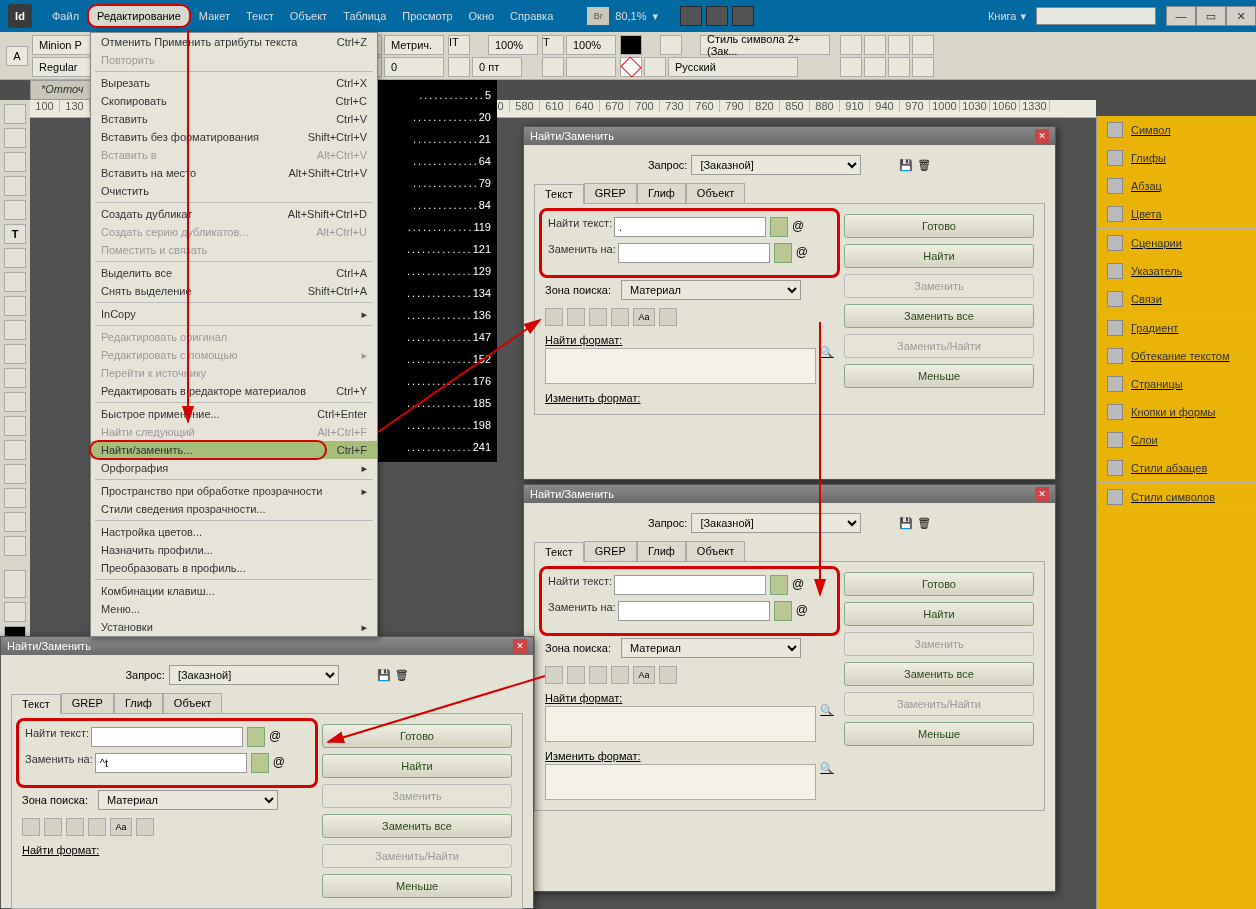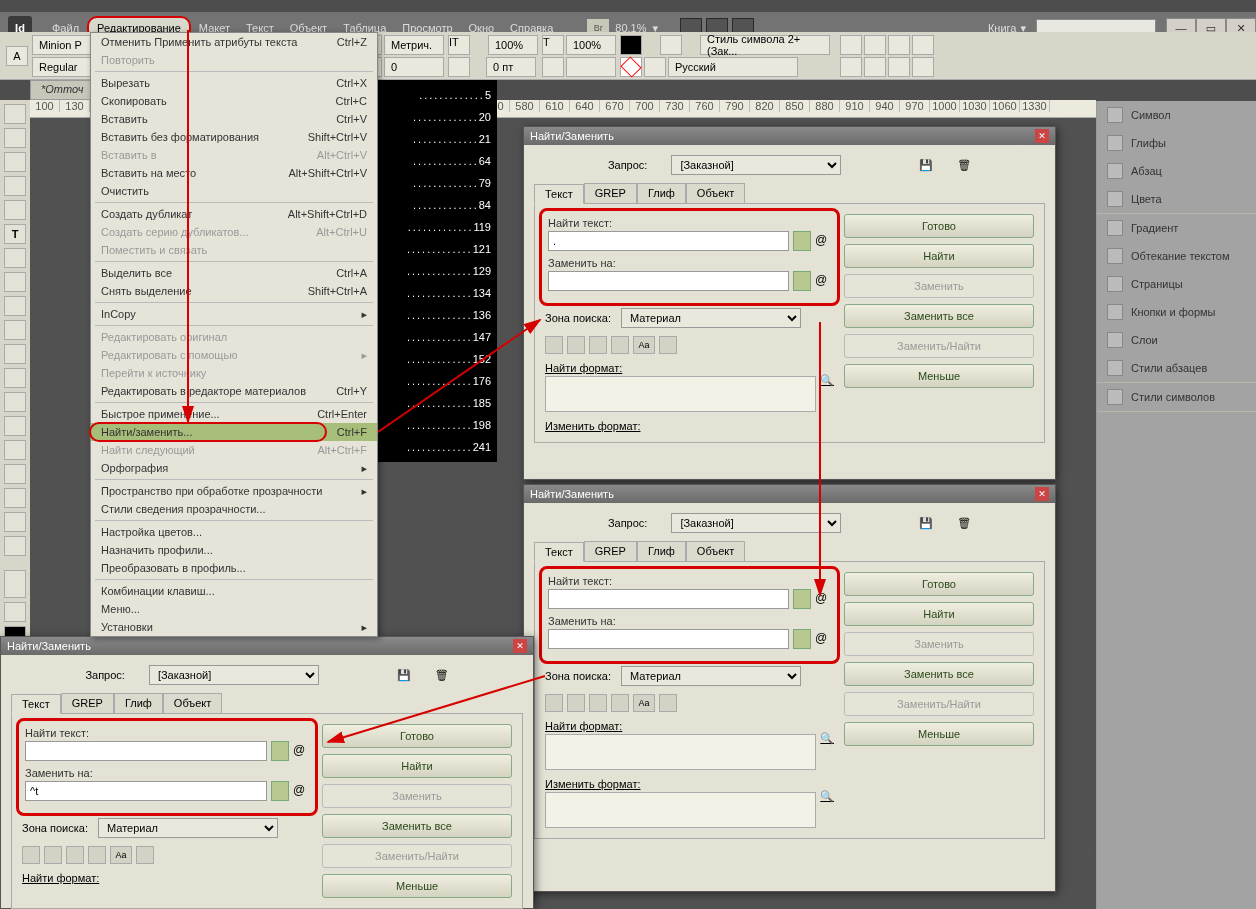--- a/index.html
+++ b/index.html
@@ -1,19 +1,19 @@
 <!DOCTYPE html>
 <html><head>
 <meta charset="utf-8">
 <style>
 * { margin:0; padding:0; box-sizing:border-box; font-family:Tahoma,sans-serif; font-size:11px; }
 body { background:#4d4d4d; width:1256px; height:909px; position:relative; overflow:hidden; }
 
 
-.menubar { position:absolute; top:12px; left:0; right:0; height:32px; background:#737373; display:flex; align-items:center; padding-left:8px; color:#ddd; }
+.menubar { position:absolute; top:0; left:0; right:0; height:32px; background:#0369a1; display:flex; align-items:center; padding-left:8px; color:#ddd; }
 .menubar .logo { width:24px; height:24px; background:#3a3a3a; border-radius:3px; display:flex; align-items:center; justify-content:center; color:#fff; font-weight:bold; margin-right:12px; }
 .menubar .mitem { padding:4px 8px; cursor:default; }
 .menubar .mitem.active { background:#d8d8cc; color:#000; border:2px solid #d60000; border-radius:10px; }
 .menubar .spacer { flex:1; }
 .menubar .br { width:22px; height:18px; background:#c8c8b8; display:flex; align-items:center; justify-content:center; color:#555; font-size:9px; margin:0 6px; }
 .menubar .zoom { color:#ddd; margin-right:6px; }
 .menubar .tbtn { width:22px; height:20px; background:#535353; margin:0 2px; border:1px solid #2a2a2a; }
 .menubar .book { color:#ddd; }
 .menubar .search { width:120px; height:18px; background:#e8e8e0; border:1px solid #888; margin-left:10px; }
 .menubar .winbtns { display:flex; margin-left:10px; }
@@ -45,41 +45,41 @@
 .editmenu .item { height:18px; display:flex; align-items:center; padding:0 10px; color:#333; cursor:default; }
 .editmenu .item.dis { color:#999; }
 .editmenu .item .sc { margin-left:auto; }
 .editmenu .item .arr { margin-left:auto; }
 .editmenu .sep { height:1px; background:#bbb; margin:2px 4px; }
 .editmenu .item.hl { background:#a7bd7a; }
 .editmenu .item.circled { position:relative; }
 .editmenu .item.circled::after { content:""; position:absolute; left:-2px; right:50px; top:-1px; bottom:-1px; border:2px solid #d60000; border-radius:10px; pointer-events:none; }
 
 
-.rpanels { position:absolute; top:101px; right:0; width:160px; bottom:0; background:#a3a3a3; border-left:1px solid #999; }
+.rpanels { position:absolute; top:116px; right:0; width:160px; bottom:0; background:#eab308; border-left:1px solid #999;text-decoration:underline; }
 .rpanels .grp { border-bottom:1px solid #b8b6a8; }
 .rpanels .row { height:28px; display:flex; align-items:center; padding:0 10px; gap:8px; color:#333; }
 .rpanels .row .ic { width:16px; height:16px; background:#bbb; border:1px solid #888; }
 
 
 .dlg { position:absolute; background:#e4e2d4; border:1px solid #555; box-shadow:2px 2px 8px rgba(0,0,0,.5); z-index:40; }
 .dlg .titlebar { height:18px; background:linear-gradient(#8a8a8a,#6a6a6a); color:#fff; font-size:11px; padding:2px 6px; display:flex; align-items:center; }
 .dlg .titlebar .x { margin-left:auto; width:14px; height:14px; background:#c44; color:#fff; display:flex; align-items:center; justify-content:center; font-size:9px; }
 .dlg .body { padding:10px; }
-.dlg .qrow { display:flex; align-items:center; gap:24px; margin-bottom:8px; justify-content:center; }
+.dlg .qrow { display:flex; align-items:center; gap:4px; margin-bottom:8px; justify-content:center; }
 .dlg .qrow select,.dlg select { height:20px; background:#eae8dc; border:1px solid #999; padding:0 4px; }
 .dlg .tabs { display:flex; gap:0; margin-bottom:0; }
 .dlg .tab { padding:3px 10px; background:#dcdacc; border:1px solid #aaa; border-bottom:none; cursor:default; }
 .dlg .tab.active { background:#e4e2d4; border-bottom:1px solid #e4e2d4; position:relative; top:1px; }
 .dlg .tabbody { border:1px solid #aaa; padding:10px; display:flex; gap:10px; }
 .dlg .leftcol { flex:1; }
 .dlg .rightcol { width:190px; display:flex; flex-direction:column; gap:6px; }
 .dlg .btn { height:24px; background:linear-gradient(#f0eee0,#d4d2c0); border:1px solid #8a8; border-radius:3px; display:flex; align-items:center; justify-content:center; color:#2a4a1a; }
 .dlg .btn.dis { color:#999; border-color:#bbb; background:#e6e4d6; }
-.dlg .fld { display:flex; flex-direction:column; gap:2px; margin-bottom:6px; }
+.dlg .fld { display:flex; flex-direction:row; gap:2px; margin-bottom:6px; }
 .dlg .fld .lab { color:#333; }
 .dlg .fld .inrow { display:flex; gap:4px; align-items:center; }
 .dlg .fld input { flex:1; height:20px; background:#fff; border:1px solid #999; padding:0 4px; }
 .dlg .fld .dd { width:18px; height:20px; background:#b8c890; border:1px solid #7a7; }
 .dlg .fld .at { width:16px; height:16px; font-size:12px; }
 .dlg .zone { display:flex; align-items:center; gap:10px; margin:8px 0; }
 .dlg .icons { display:flex; gap:4px; margin:6px 0; }
 .dlg .icons .i { width:18px; height:18px; background:#d4d2c4; border:1px solid #aaa; }
 .dlg .fmt { margin-top:8px;text-decoration:underline; }
 .dlg .fmt .box { height:36px; background:#f4f2e6; border:1px solid #aaa; margin-top:2px; }
@@ -135,21 +135,21 @@
     <div style="display:flex;gap:2px">
         <div class="ic"></div>
         <div class="chip" style="width:60px">0</div>
       </div>
   </div>
   <div class="col">
     <div style="display:flex;gap:18px">
         <div class="ic">IT</div>
         <div class="chip" style="width:50px">100%</div>
       </div>
-    <div style="display:flex;gap:16px">
+    <div style="display:flex;gap:2px">
         <div class="ic"></div>
         <div class="chip" style="width:50px">0 пт</div>
       </div>
   </div>
   <div class="col">
     <div style="display:flex;gap:2px">
         <div class="ic">T</div>
         <div class="chip" style="width:50px">100%</div>
       </div>
     <div style="display:flex;gap:2px">
@@ -316,28 +316,28 @@
     </div>
     <div class="item">
       <span>Редактировать в редакторе материалов</span>
       <span class="sc">Ctrl+Y</span>
     </div>
     <div class="sep"></div>
     <div class="item">
       <span>Быстрое применение...</span>
       <span class="sc">Ctrl+Enter</span>
     </div>
+    <div class="item dis">
+      <span>Найти следующий</span>
+      <span class="sc">Alt+Ctrl+F</span>
+    </div>
     <div class="item hl circled">
       <span>Найти/заменить...</span>
       <span class="sc">Ctrl+F</span>
     </div>
-    <div class="item dis">
-      <span>Найти следующий</span>
-      <span class="sc">Alt+Ctrl+F</span>
-    </div>
     <div class="item">
       <span>Орфография</span>
       <span class="arr">▸</span>
     </div>
     <div class="sep"></div>
     <div class="item">
       <span>Пространство при обработке прозрачности</span>
       <span class="arr">▸</span>
     </div>
     <div class="item">
@@ -376,20 +376,34 @@
         <div class="ic"></div>
         <span>Глифы</span>
       </div>
       <div class="row">
         <div class="ic"></div>
         <span>Абзац</span>
       </div>
       <div class="row">
         <div class="ic"></div>
         <span>Цвета</span>
+      </div>
+    </div>
+    <div class="grp">
+      <div class="row">
+        <div class="ic"></div>
+        <span>Сценарии</span>
+      </div>
+      <div class="row">
+        <div class="ic"></div>
+        <span>Указатель</span>
+      </div>
+      <div class="row">
+        <div class="ic"></div>
+        <span>Связи</span>
       </div>
     </div>
     <div class="grp">
       <div class="row">
         <div class="ic"></div>
         <span>Градиент</span>
       </div>
       <div class="row">
         <div class="ic"></div>
         <span>Обтекание текстом</span>

